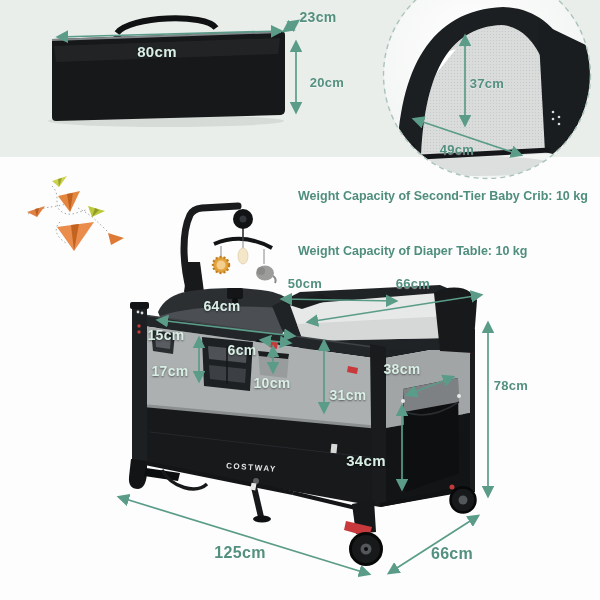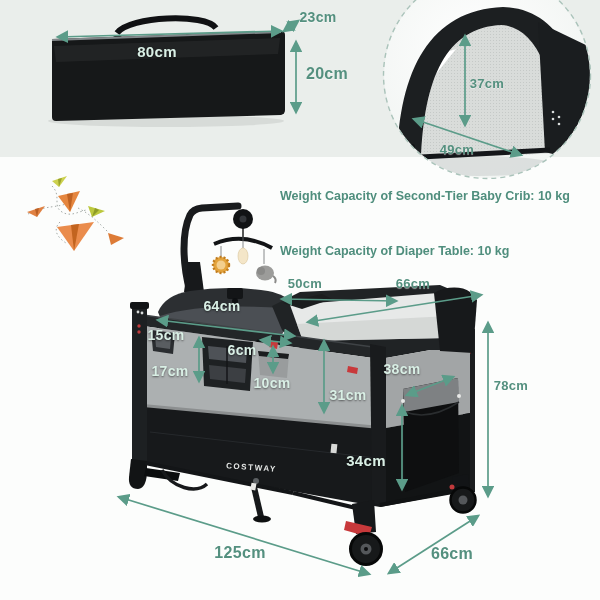--- a/index.html
+++ b/index.html
@@ -3,21 +3,21 @@
 <meta charset="utf-8">
 <style>
   html,body{margin:0;padding:0;background:#fff;}
   #stage{position:relative;width:600px;height:600px;overflow:hidden;
          font-family:"Liberation Sans",sans-serif;background:#fcfdfc;}
   #scene{position:absolute;left:0;top:0;}
   .dim{position:absolute;transform:translate(-50%,-50%);font-weight:bold;
        white-space:nowrap;letter-spacing:.3px;}
   .mint{color:#d9efe5;font-size:14px;text-shadow:0 1px 2px rgba(0,0,0,.5);}
   .teal{color:#54907f;font-size:13px;text-shadow:0 1px 1px rgba(255,255,255,.55);}
-  .weight-line{position:absolute;left:280px;color:#4f8e7d;font-weight:bold;
+  .weight-line{position:absolute;left:298px;color:#4f8e7d;font-weight:bold;
        font-size:12.5px;white-space:nowrap;}
   .brand{position:absolute;left:226px;top:463px;width:50px;text-align:center;
        color:#e3e5e4;font-size:8px;font-weight:bold;letter-spacing:1.6px;
        transform:rotate(4deg);}
 </style>
 </head>
 <body>
 
 <div id="stage">
 
@@ -234,21 +234,21 @@
     <path d="M407,395 L453,377"></path>
     <path d="M402,406 L402,489"></path>
     <path d="M488,323 L488,496"></path>
     <path d="M119,497 L369,574"></path>
     <path d="M389,573 L478,516"></path>
   </g>
 </svg>
 
 <div class="dim mint" style="left:157px;top:51px;font-size:15px">80cm</div>
 <div class="dim teal" style="left:318px;top:17px;font-size:14px">23cm</div>
-<div class="dim teal" style="left:327px;top:74px;font-size:16px">20cm</div>
+<div class="dim teal" style="left:327px;top:82px;font-size:13px">20cm</div>
 <div class="dim teal" style="left:487px;top:83px">37cm</div>
 <div class="dim teal" style="left:457px;top:149px">49cm</div>
 
 <div class="weight-line" style="top:189px">Weight Capacity of Second-Tier Baby Crib: 10 kg</div>
 <div class="weight-line" style="top:244px">Weight Capacity of Diaper Table: 10 kg</div>
 
 <div class="dim teal" style="left:305px;top:283px">50cm</div>
 <div class="dim teal" style="left:413px;top:283px">66cm</div>
 <div class="dim mint" style="left:222px;top:306px;font-size:14px">64cm</div>
 <div class="dim mint" style="left:166px;top:335px">15cm</div>

